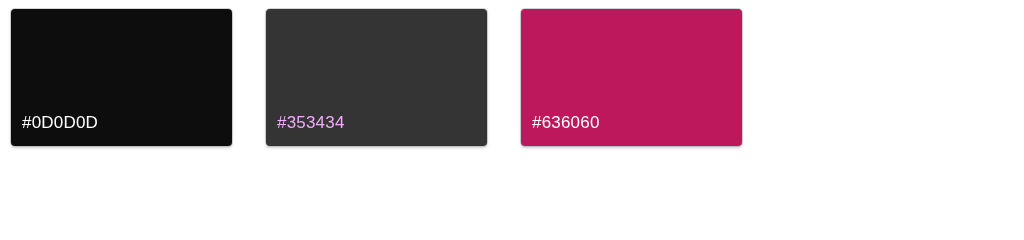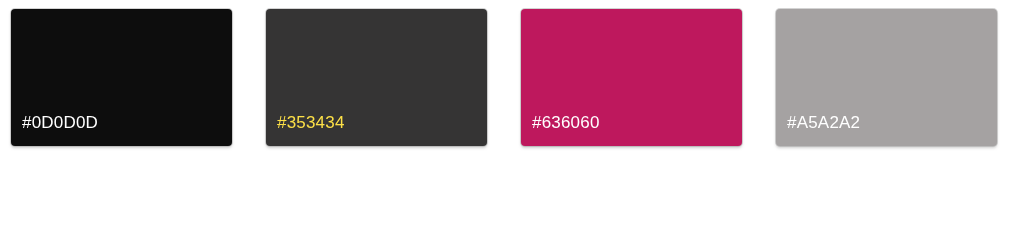--- a/index.html
+++ b/index.html
@@ -59,24 +59,21 @@
 </head>
 <body style="background: rgb(255, 255, 255);">
 
 <div id="palette-strip" style="background: rgb(255, 255, 255);">
 
   <div class="swatch-card" style="background-color: rgb(13, 13, 13);">
     <span class="swatch-hex-label" style="color: rgb(255, 255, 255);">#0D0D0D</span>
   </div>
 
   <div class="swatch-card" style="background-color: rgb(53, 52, 52);">
-    <span class="swatch-hex-label" style="color: #fde047;">#353434</span>
+    <span class="swatch-hex-label" style="color: #f0abfc;">#353434</span>
   </div>
 
   <div class="swatch-card" style="background-color: #be185d;">
     <span class="swatch-hex-label" style="color: rgb(255, 255, 255);">#636060</span>
   </div>
 
-  <div class="swatch-card" style="background-color: rgb(165, 162, 162);">
-    <span class="swatch-hex-label" style="color: rgb(255, 255, 255);">#A5A2A2</span>
-  </div>
 
 </div>
 
 </body></html>

